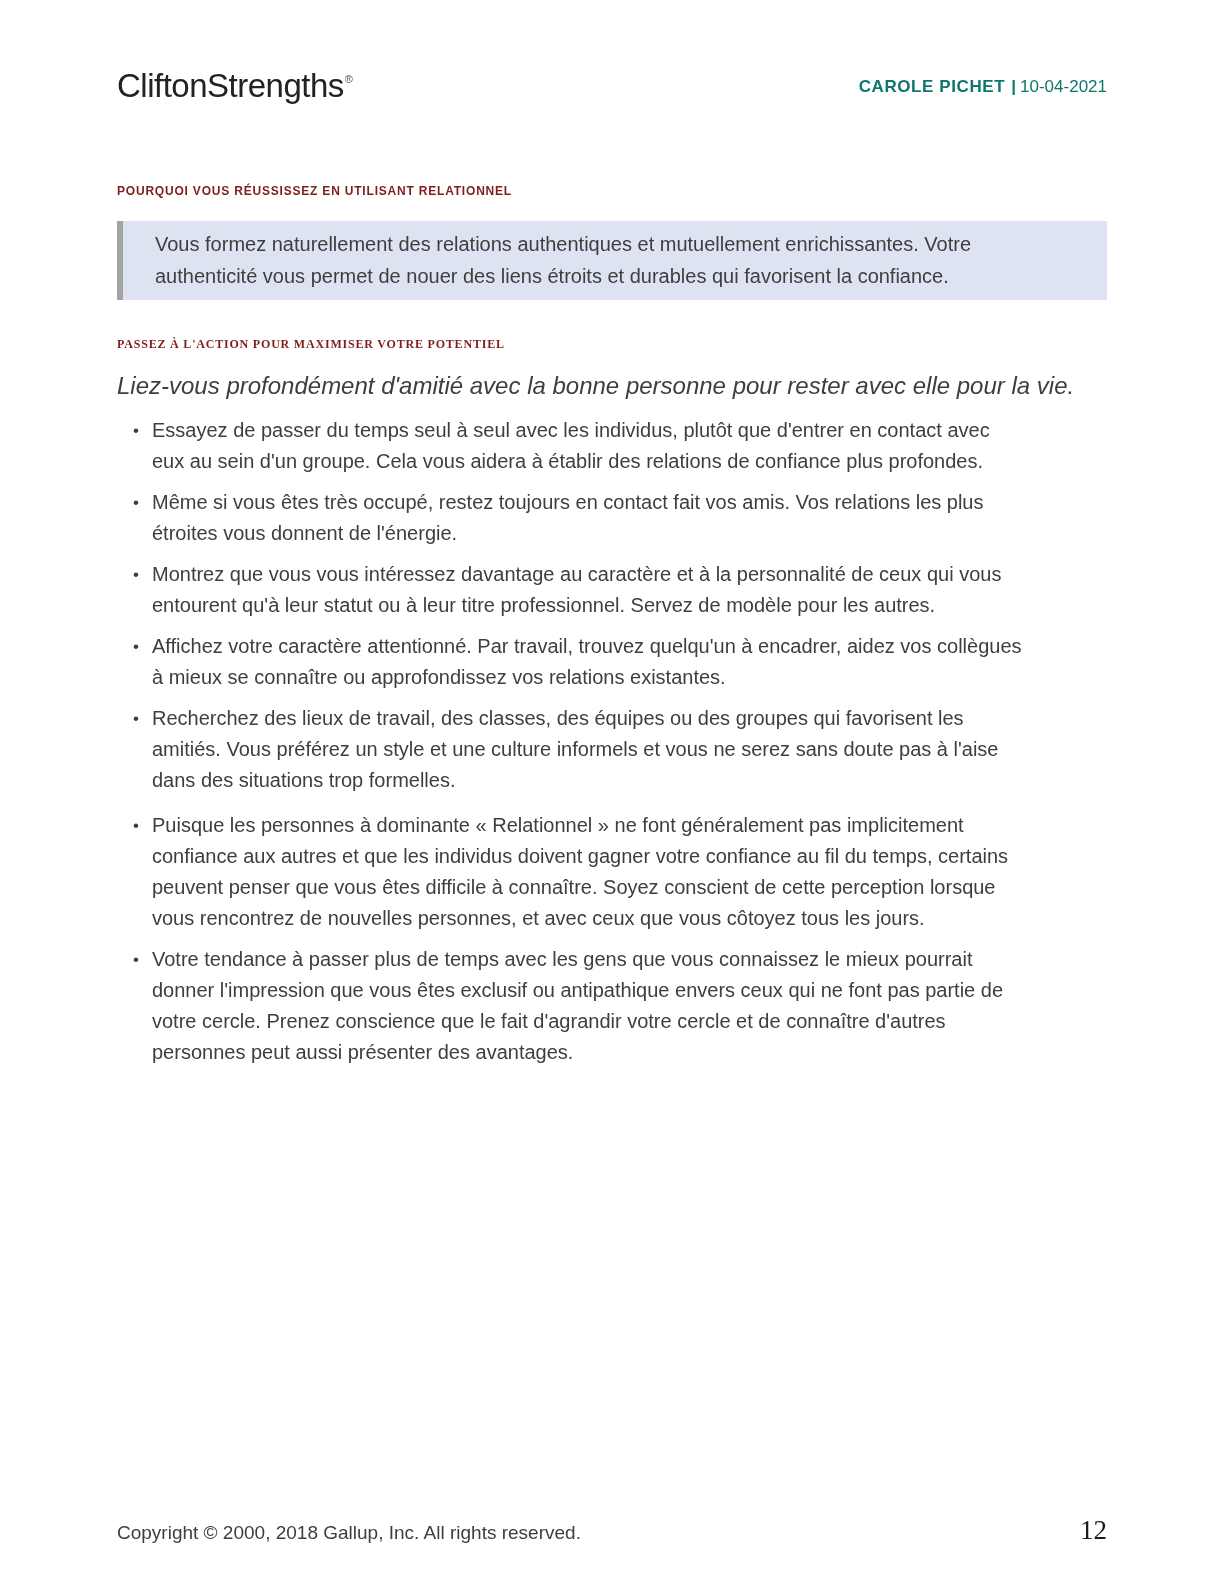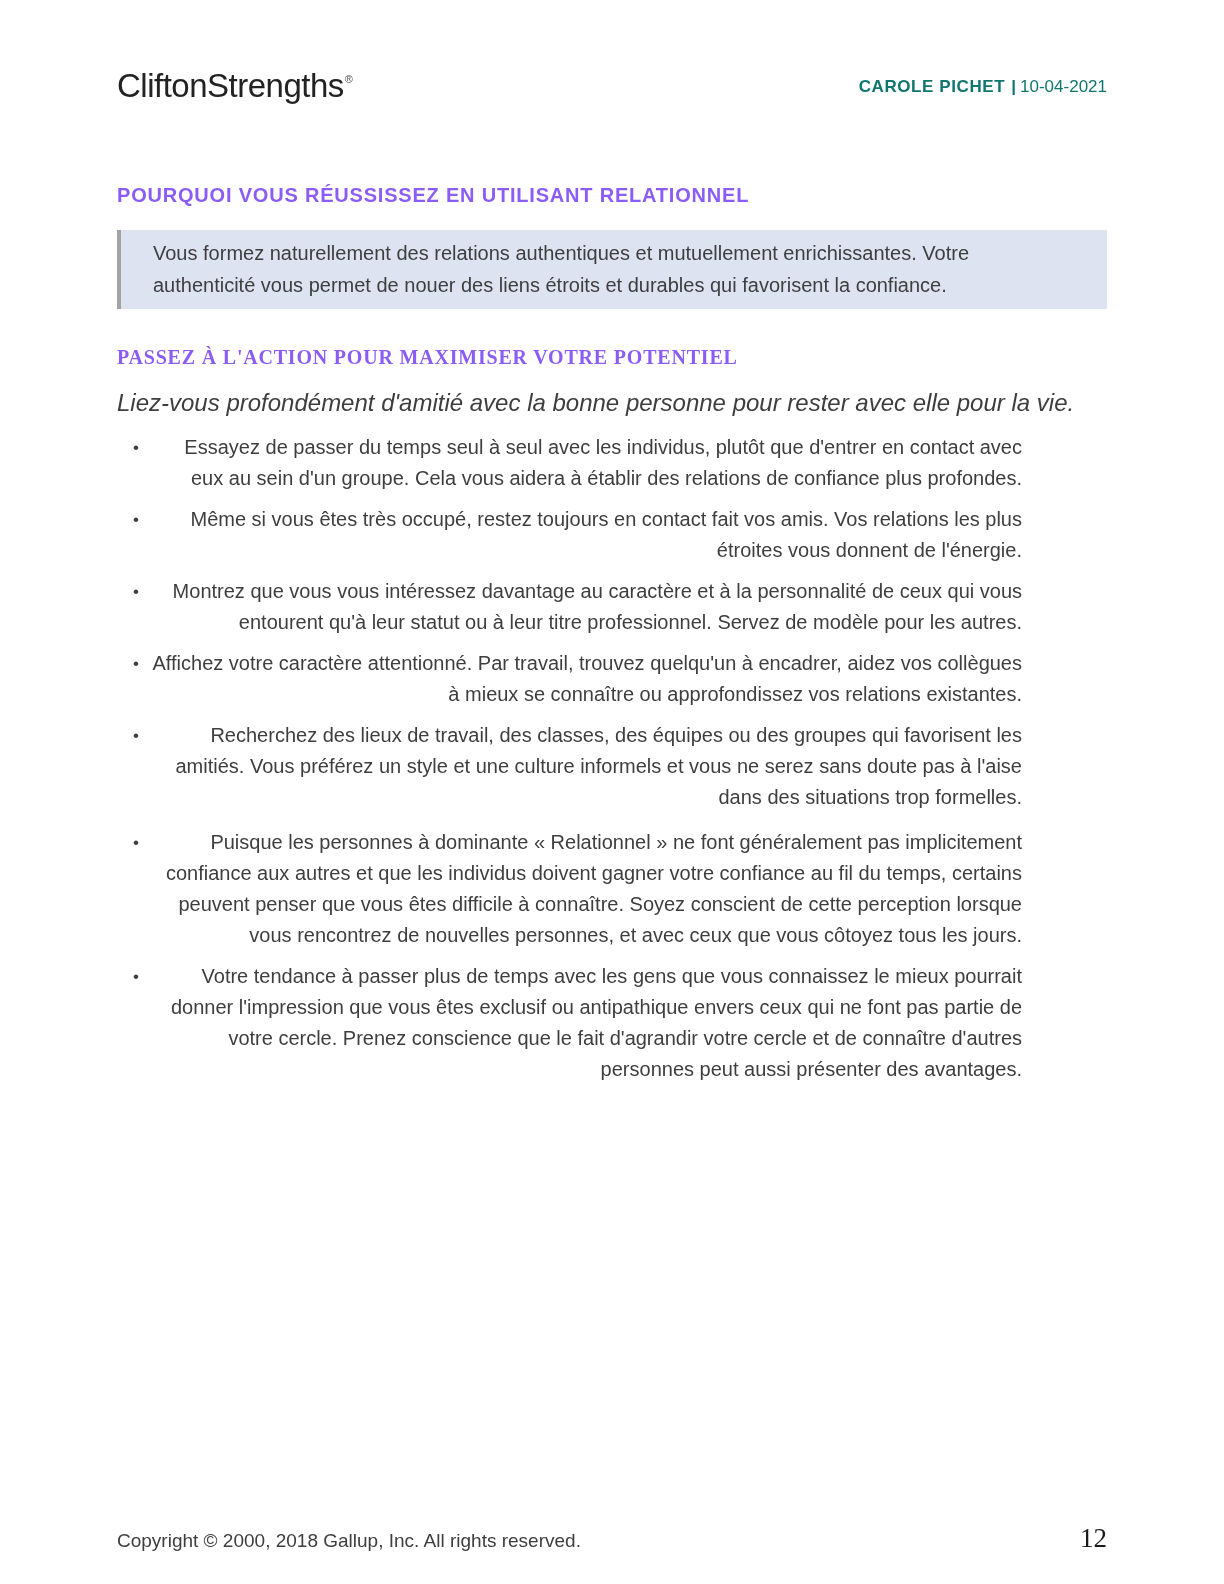--- a/index.html
+++ b/index.html
@@ -21,61 +21,61 @@
   .logo { font-size: 33px; font-weight: 400; color: #222222; letter-spacing: -0.5px; line-height: 1.1; }
   .logo sup { font-size: 11px; color: #555555; vertical-align: 14px; margin-left: 1px; }
   .meta { font-size: 17px; color: #0f766e; padding-top: 9px; white-space: nowrap; }
   .meta .name { font-weight: 700; letter-spacing: 0.6px; }
   .meta .sep { font-weight: 700; margin: 0 4px 0 6px; }
   .meta .date { font-weight: 400; }
 
   
   .section-heading {
     margin: 0;
-    font-size: 20px;
+    font-size: 12px;
     font-weight: 700;
     letter-spacing: 0.8px;
-    color: #8b5cf6;
+    color: #7f1d1d;
   }
   .mt-first { margin-top: 80px; }
   .mt-action { margin-top: 37px; font-family: Liberation Serif, serif; }
   .mt-blind { margin-top: 25px; }
 
   
   .callout {
     margin-top: 23px;
     background: #dde3f1;
-    border-left: 4px solid #a3a3a3;
+    border-left: 6px solid #a3a3a3;
     padding: 8px 112px 8px 32px;
     font-size: 20px;
     line-height: 31.5px;
     color: #3e3e3e;
   }
 
   
   .section-intro {
     margin: 18px 0 0 0;
     font-size: 24px;
     font-style: italic;
     line-height: 31px;
     color: #3e3e3e;
   }
 
   
   ul.bullets { list-style: none; margin: 14px 0 0 0; padding: 0; width: 905px; }
   ul.bullets li { display: flex; margin-bottom: 10px; font-size: 20px; line-height: 31px; }
   .marker { flex: 0 0 35px; padding-left: 16px; font-size: 17px; line-height: 31px; color: #3e3e3e; }
-  .bullet-text { flex: 1 1 auto; text-align: right; }
+  .bullet-text { flex: 1 1 auto; }
 
   
   .footer {
     position: absolute;
     left: 117px;
     right: 117px;
-    bottom: 46px;
+    bottom: 54px;
     display: flex;
     justify-content: space-between;
     align-items: baseline;
   }
   .copyright { font-size: 19px; color: #3e3e3e; }
   .page-number { font-family: "Liberation Serif", serif; font-size: 27px; color: #1a1a1a; }
 </style>
 </head>
 <body>
 

